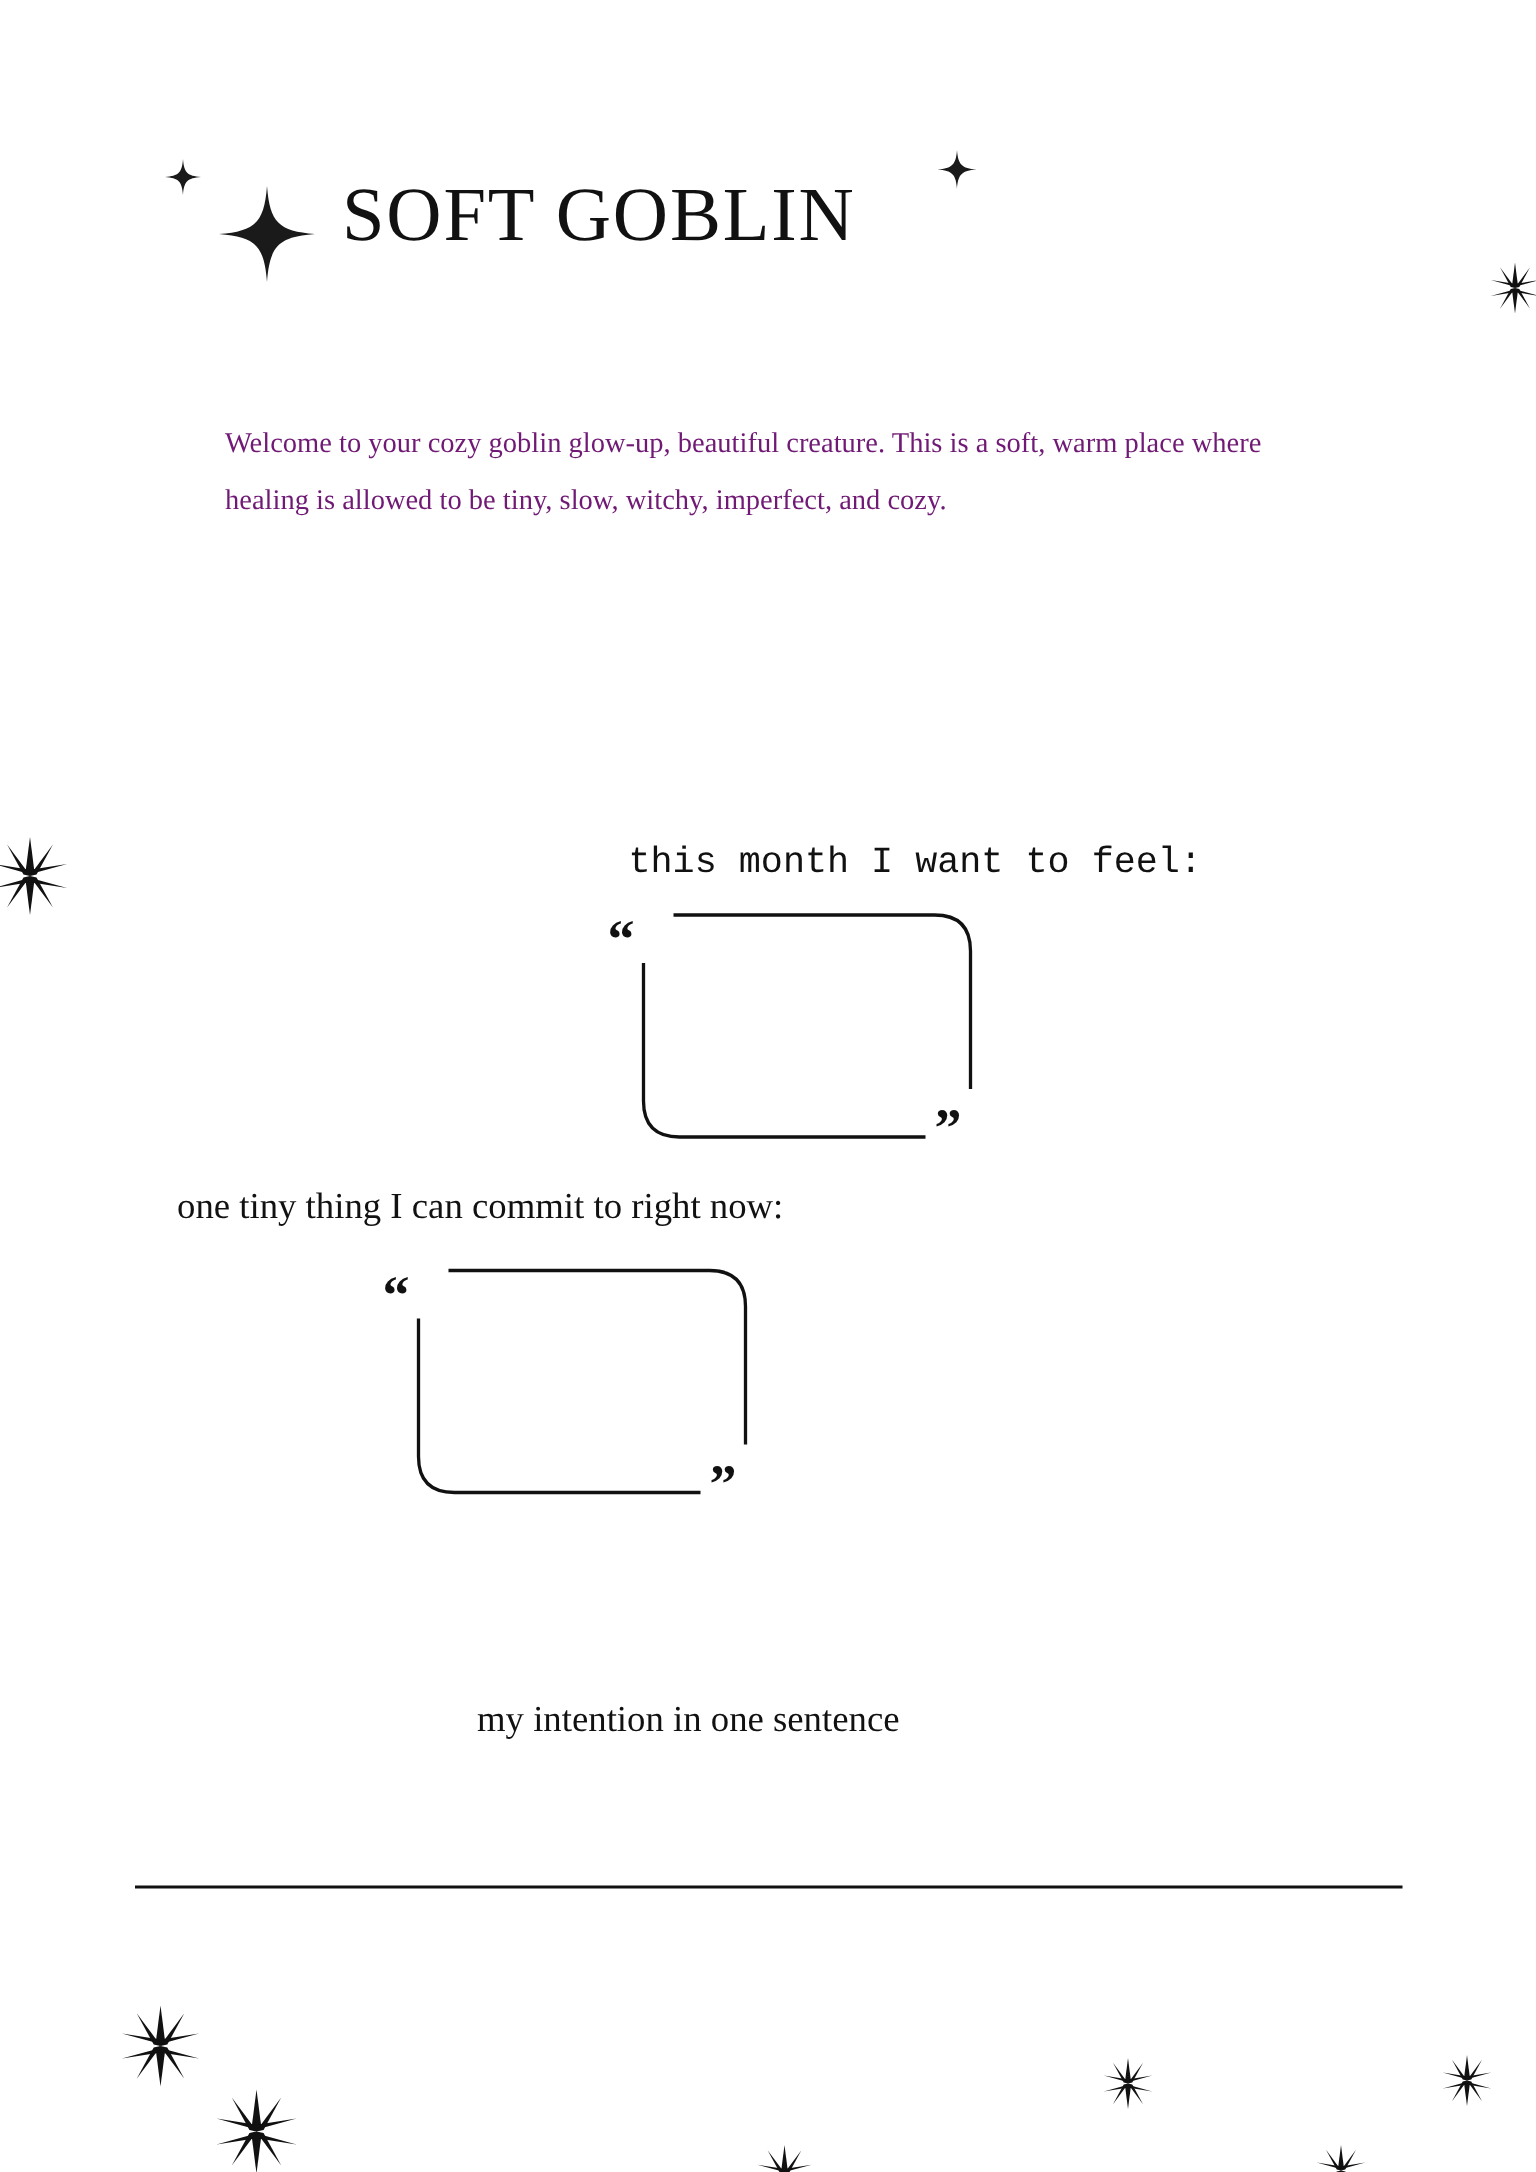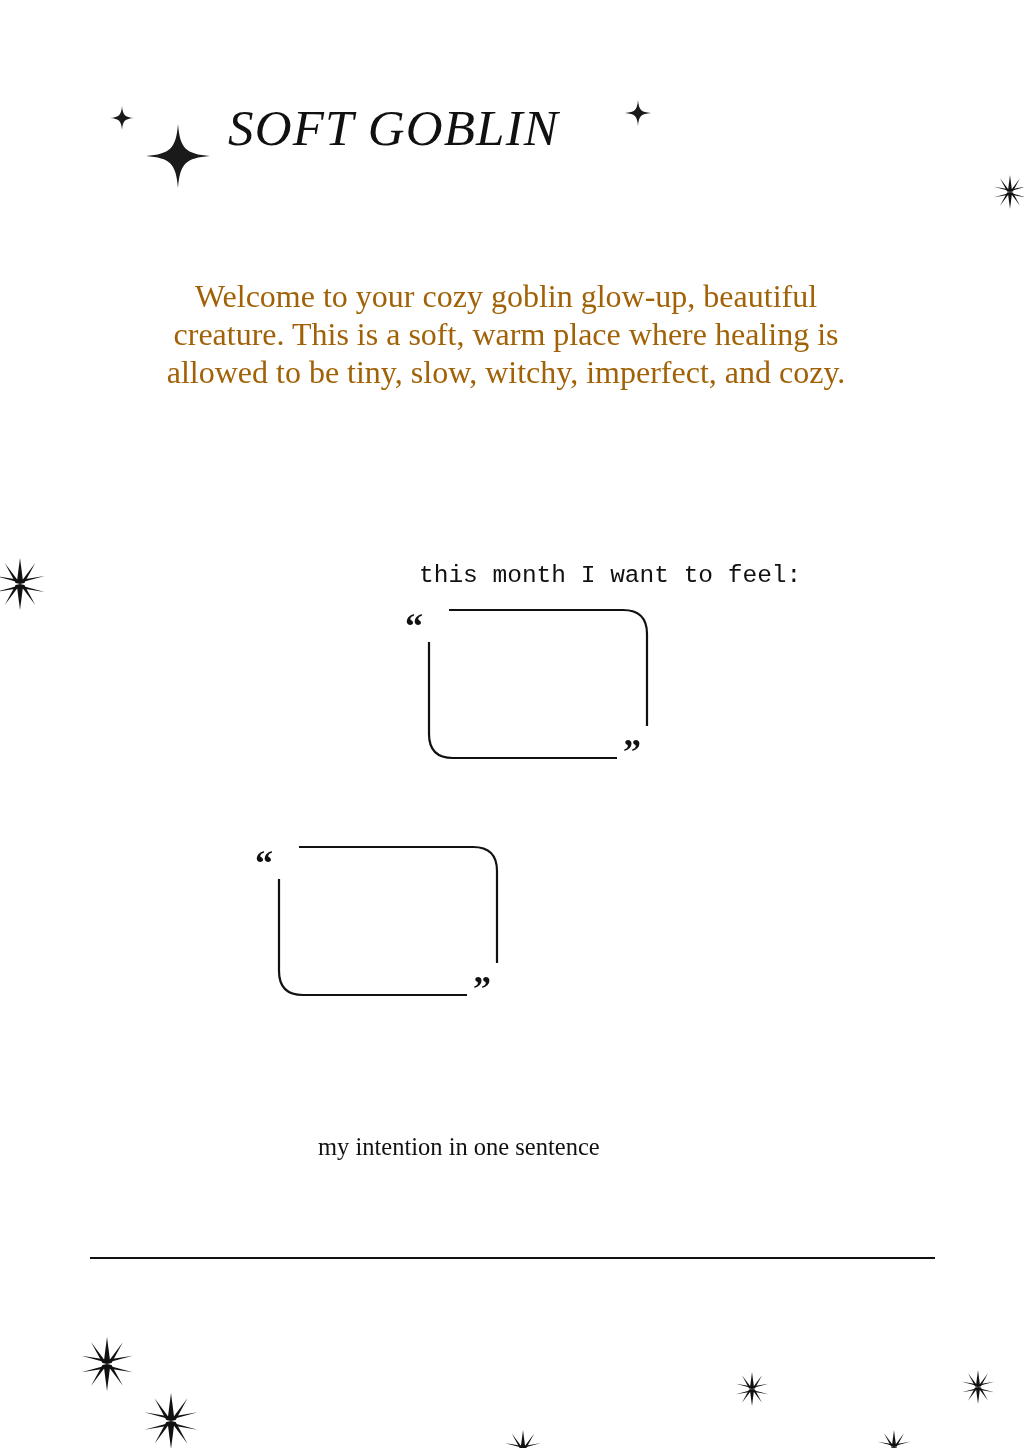--- a/index.html
+++ b/index.html
@@ -20,23 +20,22 @@
     width: 1024px;
     height: 1448px;
     background: #ffffff;
     overflow: hidden;
   }
 
   
   .title-block {
     position: absolute;
     left: 228px;
-    top: 92px;
+    top: 108px;
     width: 520px;
-    font-style: italic;
   }
   .title-line {
     font-family: "Liberation Serif", "DejaVu Serif", serif;
     font-size: 51px;
     line-height: 72px;
     letter-spacing: 1.2px;
     color: #111111;
     white-space: nowrap;
   }
 
@@ -56,24 +55,23 @@
 
   
   .intro {
     position: absolute;
     left: 150px;
     top: 277px;
     width: 712px;
   }
   .intro p {
     margin: 0;
-    font-size: 32px;
+    font-size: 19px;
     line-height: 38px;
-    color: #a16207;
-    text-align: center;
+    color: #701a75;
   }
   .intro p.second {
     margin-top: 37px;
     text-indent: 6px;
   }
 
   
   .prompt-label {
     position: absolute;
     font-size: 24.5px;
@@ -307,20 +305,21 @@
     <svg width="222" height="152" viewBox="0 0 222 152" aria-hidden="true">
 
       <path d="M22 2 L196 2 Q220 2 220 26 L220 118" fill="none" stroke="#111111" stroke-width="2.2" stroke-linecap="butt"></path>
 
       <path d="M2 34 L2 126 Q2 150 26 150 L190 150" fill="none" stroke="#111111" stroke-width="2.2" stroke-linecap="butt"></path>
     </svg>
     <span class="qmark open">“</span>
     <span class="qmark close">”</span>
   </div>
 
+  <div class="prompt-label" id="label-commit">one tiny thing I can commit to right now:</div>
 
   <div class="quotebox" id="quotebox-commit">
     <svg width="222" height="152" viewBox="0 0 222 152" aria-hidden="true">
       <path d="M22 2 L196 2 Q220 2 220 26 L220 118" fill="none" stroke="#111111" stroke-width="2.2" stroke-linecap="butt"></path>
       <path d="M2 34 L2 126 Q2 150 26 150 L190 150" fill="none" stroke="#111111" stroke-width="2.2" stroke-linecap="butt"></path>
     </svg>
     <span class="qmark open">“</span>
     <span class="qmark close">”</span>
   </div>
 

